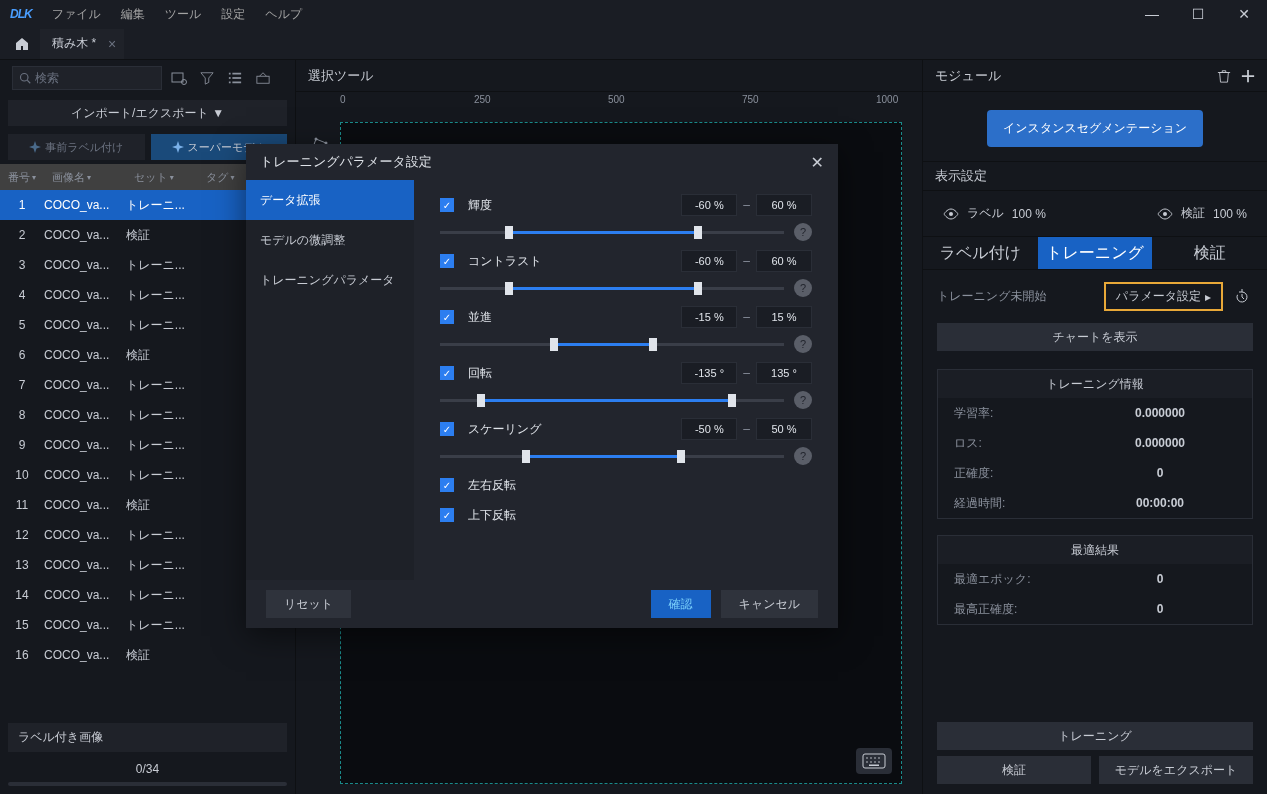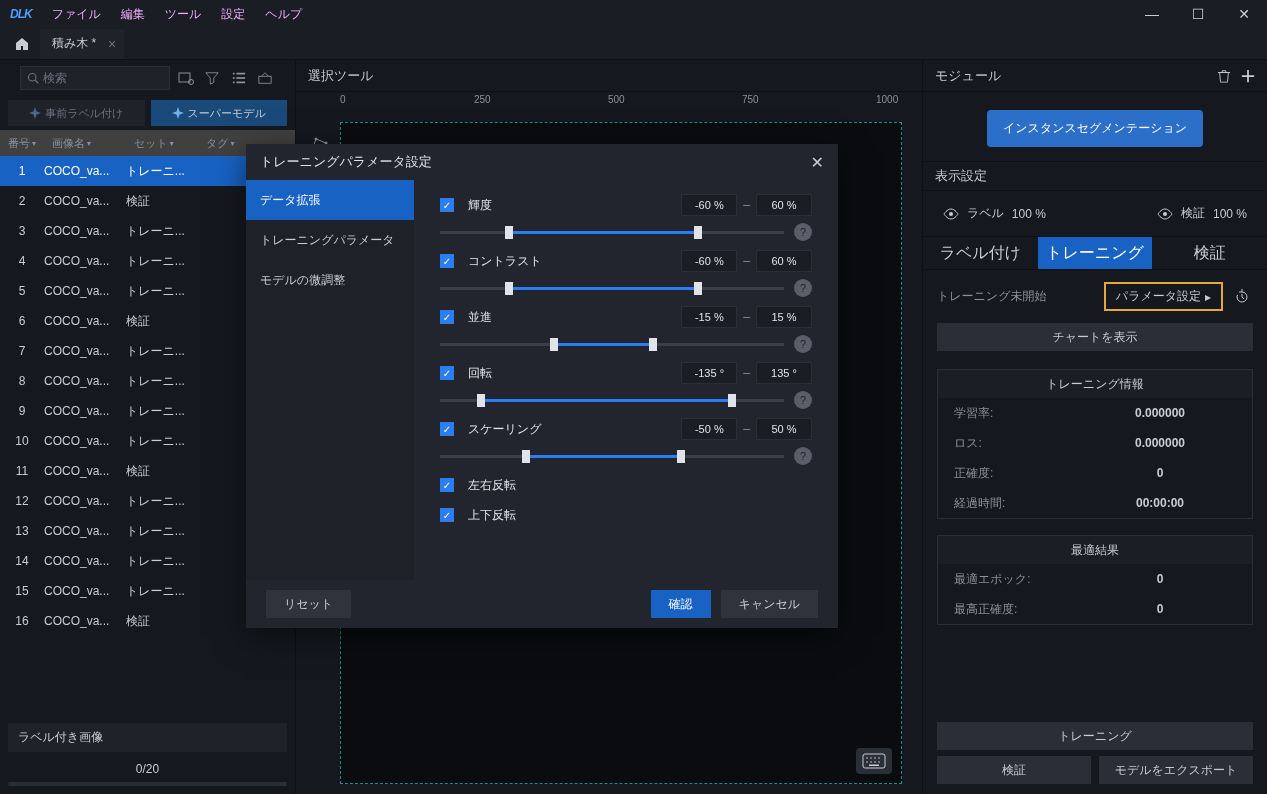--- a/index.html
+++ b/index.html
@@ -1,37 +1,37 @@
 <!DOCTYPE html>
 <html><head>
 <meta charset="utf-8">
 <style>
 * { box-sizing: border-box; margin: 0; padding: 0; font-family: "Segoe UI", "Meiryo", sans-serif; }
 body { background: #1a1d24; color: #c8ccd4; font-size: 12px; width: 1267px; height: 794px; overflow: hidden; position: relative; }
 
 
 .titlebar { height: 28px; display: flex; align-items: center; background: #1a1d24; padding-left: 10px; }
 .titlebar .logo { color: #4a9eff; font-weight: bold; font-style: italic; font-size: 12px; letter-spacing: -1px; }
-.titlebar .menu { display: flex; gap: 20px; margin-left: 20px; font-size: 12px; color: #f0abfc; }
+.titlebar .menu { display: flex; gap: 20px; margin-left: 20px; font-size: 12px; color: #a3a3a3; }
 .titlebar .menu span { cursor: pointer; }
 .titlebar .win-ctrls { margin-left: auto; display: flex; }
 .titlebar .win-ctrls div { width: 46px; height: 28px; display:flex; align-items:center; justify-content:center; color:#c8ccd4; cursor:pointer; font-size:14px; }
 
 
 .tabrow { height: 32px; display:flex; align-items:center; padding-left:10px; background:#1a1d24; border-bottom:1px solid #0e1013; }
 .tabrow .home { width:24px; height:24px; display:flex; align-items:center; justify-content:center; color:#c8ccd4; margin-right:6px; }
 .tabrow .tab { height:30px; padding:0 28px 0 12px; display:flex; align-items:center; background:#1f2229; position:relative; color:#c8ccd4; font-size:12px; }
 .tabrow .tab .close { position:absolute; right:8px; color:#6b7280; font-size:14px; }
 
 
 .main { display:flex; height: calc(794px - 60px); }
 
 
 .left { width: 296px; background:#15181e; display:flex; flex-direction:column; border-right:1px solid #0e1013; }
-.left .search-row { display:flex; align-items:center; padding:6px 20px; gap:6px; }
+.left .search-row { display:flex; align-items:center; padding:6px 12px; gap:6px; }
 .left .search { flex:0 0 150px; height:24px; background:#1f2229; border:1px solid #2a2e37; display:flex; align-items:center; padding:0 6px; color:#6b7280; font-size:12px; }
 .left .search svg { margin-right:4px; }
 .left .iconbtn { width:22px; height:22px; display:flex; align-items:center; justify-content:center; color:#8a909c; cursor:pointer; }
 .left .imp-exp { margin:4px 8px; height:26px; background:#1f2229; display:flex; align-items:center; justify-content:center; color:#c8ccd4; cursor:pointer; font-size:12px; }
 .left .btn-row { display:flex; padding:4px 8px; gap:6px; }
 .left .btn-row .chip { flex:1; height:26px; background:#1f2229; display:flex; align-items:center; justify-content:center; font-size:11px; color:#6b7280; }
 .left .btn-row .chip.active { background:#1a4a7a; color:#c8ccd4; }
 .left .header-row { display:flex; background:#404040; height:26px; align-items:center; font-size:11px; color:#8a909c; }
 .left .header-row div { padding:0 8px; display:flex; align-items:center; }
 .left .list { flex:1; overflow:auto; }
@@ -97,21 +97,21 @@
 .modal .param .num { width:56px; height:22px; background:#1a1d24; border:1px solid #2a2e37; display:flex; align-items:center; justify-content:center; font-size:11px; color:#e0e4ea; }
 .modal .param .dash { margin:0 6px; color:#8a909c; }
 .modal .param .slider-row { display:flex; align-items:center; margin-top:6px; padding-left:0; }
 .modal .param .track { flex:1; height:20px; position:relative; }
 .modal .param .track .rail { position:absolute; top:9px; left:0; right:0; height:3px; background:#3a3e48; }
 .modal .param .track .fill { position:absolute; top:9px; height:3px; background:#2c7ef0; }
 .modal .param .track .hnd { position:absolute; top:4px; width:8px; height:13px; background:#e0e4ea; }
 .modal .param .help { width:18px; height:18px; border-radius:9px; background:#5a5e68; color:#22252d; display:flex; align-items:center; justify-content:center; font-size:11px; margin-left:10px; }
 .modal .m-foot { height:48px; display:flex; align-items:center; padding:0 20px; gap:10px; }
 .modal .m-foot .btn { height:28px; padding:0 18px; display:flex; align-items:center; justify-content:center; font-size:12px; cursor:pointer; background:#2f333c; }
-.modal .m-foot .btn.primary { background:#1862c4; color:#ffffff; }
+.modal .m-foot .btn.primary { background:#1862c4; color:#7dd3fc; }
 .modal .m-foot .spacer { flex:1; }
 
 svg { display:block; }
 </style>
 </head>
 <body>
 
 <div class="titlebar">
   <span class="logo">DLK</span>
   <div class="menu">
@@ -172,20 +172,21 @@
             <rect x="5" y="12" width="10" height="2" fill="#8a909c"></rect>
           </svg>
         </div>
       <div class="iconbtn">
           <svg width="14" height="14" viewBox="0 0 16 16">
             <rect x="1" y="6" width="14" height="8" stroke="#8a909c" fill="none"></rect>
             <path d="M4 6 l4 -4 l4 4" stroke="#8a909c" fill="none"></path>
           </svg>
         </div>
     </div>
+    <div class="imp-exp">インポート/エクスポート ▼</div>
     <div class="btn-row">
       <div class="chip">
         <svg width="12" height="12" viewBox="0 0 16 16" style="margin-right:4px">
             <path d="M8 0l2 6 6 2-6 2-2 6-2-6-6-2 6-2z" fill="#4a6a8a"></path>
           </svg>
         <span>事前ラベル付け</span>
       </div>
       <div class="chip active">
         <svg width="12" height="12" viewBox="0 0 16 16" style="margin-right:4px">
             <path d="M8 0l2 6 6 2-6 2-2 6-2-6-6-2 6-2z" fill="#7ab0e8"></path>
@@ -288,21 +289,21 @@
           <div class="c-set">トレーニ...</div>
         </div>
         <div class="row">
           <div class="c-num">16</div>
           <div class="c-name">COCO_va...</div>
           <div class="c-set">検証</div>
         </div>
       </div>
     <div class="labeled-img">ラベル付き画像</div>
     <div class="footer">
-      <span style="margin:0 auto">0/20</span>
+      <span style="margin:0 auto">0/34</span>
     </div>
     <div class="progress-wrap">
         <div class="progress"></div>
       </div>
   </div>
 
   <div class="center">
     <div class="tool-title">選択ツール</div>
     <div class="ruler-area">
       <div class="ruler-h">
@@ -445,22 +446,22 @@
 </div>
 
 <div class="modal">
   <div class="m-hdr">
     <span>トレーニングパラメータ設定</span>
     <span class="x">✕</span>
   </div>
   <div class="m-body">
     <div class="m-side">
       <div class="act">データ拡張</div>
+      <div>モデルの微調整</div>
       <div>トレーニングパラメータ</div>
-      <div>モデルの微調整</div>
     </div>
     <div class="m-main" id="modal-main">
         <div class="param">
           <div class="line1">
             <div class="cb">✓</div>
             <div class="lbl">輝度</div>
             <div class="num">-60 %</div>
             <div class="dash">–</div>
             <div class="num">60 %</div>
           </div>

